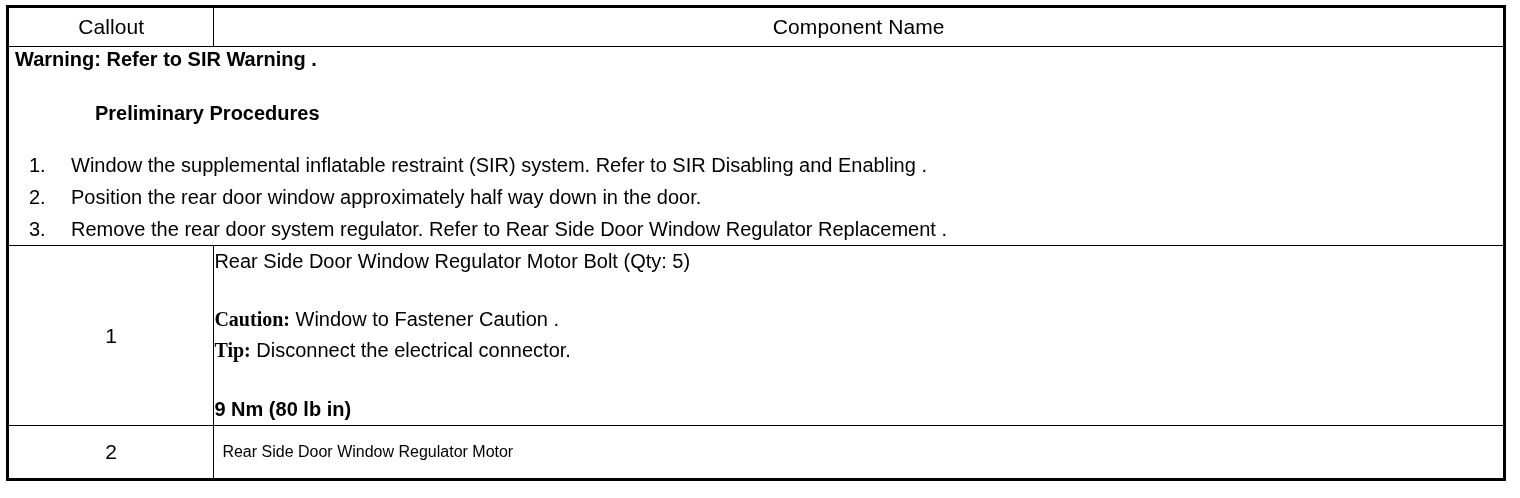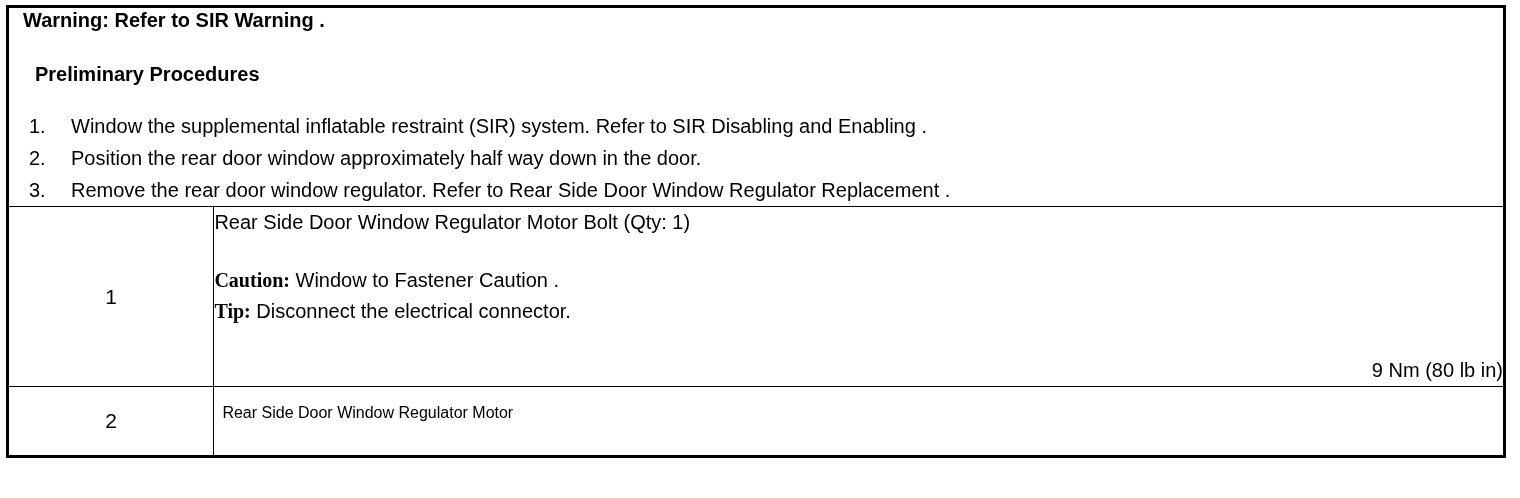--- a/index.html
+++ b/index.html
@@ -62,28 +62,28 @@
 
   
   .warn-cell {
     padding: 9px 0 10px 0;
     vertical-align: top;
   }
   .warn-line {
     font-size: 20px;
     font-weight: bold;
     line-height: 25px;
-    padding-left: 14px;
+    padding-left: 6px;
     white-space: nowrap;
   }
   .prelim-line {
     font-size: 20px;
     font-weight: bold;
     line-height: 25px;
-    padding-left: 26px;
+    padding-left: 86px;
     margin-top: 29px;
     white-space: nowrap;
   }
   ol.proc-list {
     list-style: none;
     margin: 23px 0 0 0;
     padding: 0;
   }
   ol.proc-list li {
     font-size: 20px;
@@ -106,76 +106,84 @@
     text-align: center;
     font-size: 21px;
     vertical-align: middle;
   }
   .desc-cell {
     vertical-align: top;
     padding: 9px 0 8px 8px;
   }
   .desc-cell.single {
     vertical-align: middle;
-    padding: 4px 0 20px 8px;
+    padding: 4px 0 4px 8px;
     height: 44px;
   }
   .desc-line {
     font-size: 20px;
     line-height: 31px;
     white-space: nowrap;
   }
-  .desc-line.bold { font-weight: normal; text-align: right; }
+  .desc-line.bold { font-weight: bold; }
   .desc-line .lbl { font-weight: bold; font-family: Liberation Serif, serif; }
   .gap-sm { height: 27px; }
   .gap-md { height: 28px; }
 </style>
 </head>
 <body>
 
 <div class="sheet">
 
   <table class="callout-table">
     <colgroup>
       <col class="col-callout">
       <col class="col-name">
     </colgroup>
     <tbody>
 
+      <tr>
+        <th class="hdr-cell">
+          <span class="hdr-text">Callout</span>
+        </th>
+        <th class="hdr-cell">
+          <span class="hdr-text">Component Name</span>
+        </th>
+      </tr>
 
       <tr>
         <td class="warn-cell" colspan="2">
 
           <div class="warn-line">Warning: Refer to SIR Warning .</div>
 
           <div class="prelim-line">Preliminary Procedures</div>
 
           <ol class="proc-list">
             <li>
               <span class="num">1.</span>
               <span class="step-text">Window the supplemental inflatable restraint (SIR) system. Refer to SIR Disabling and Enabling .</span>
             </li>
             <li>
               <span class="num">2.</span>
               <span class="step-text">Position the rear door window approximately half way down in the door.</span>
             </li>
             <li>
               <span class="num">3.</span>
-              <span class="step-text">Remove the rear door window regulator. Refer to Rear Side Door Window Regulator Replacement .</span>
+              <span class="step-text">Remove the rear door system regulator. Refer to Rear Side Door Window Regulator Replacement .</span>
             </li>
           </ol>
 
         </td>
       </tr>
 
       <tr>
         <td class="num-cell">1</td>
         <td class="desc-cell">
 
-          <div class="desc-line">Rear Side Door Window Regulator Motor Bolt (Qty: 1)</div>
+          <div class="desc-line">Rear Side Door Window Regulator Motor Bolt (Qty: 5)</div>
 
           <div class="gap-sm"></div>
 
           <div class="desc-line"><span class="lbl">Caution:</span><span> Window to Fastener Caution .</span></div>
 
           <div class="desc-line"><span class="lbl">Tip:</span><span> Disconnect the electrical connector.</span></div>
 
           <div class="gap-md"></div>
 
           <div class="desc-line bold">9 Nm (80 lb in)</div>

